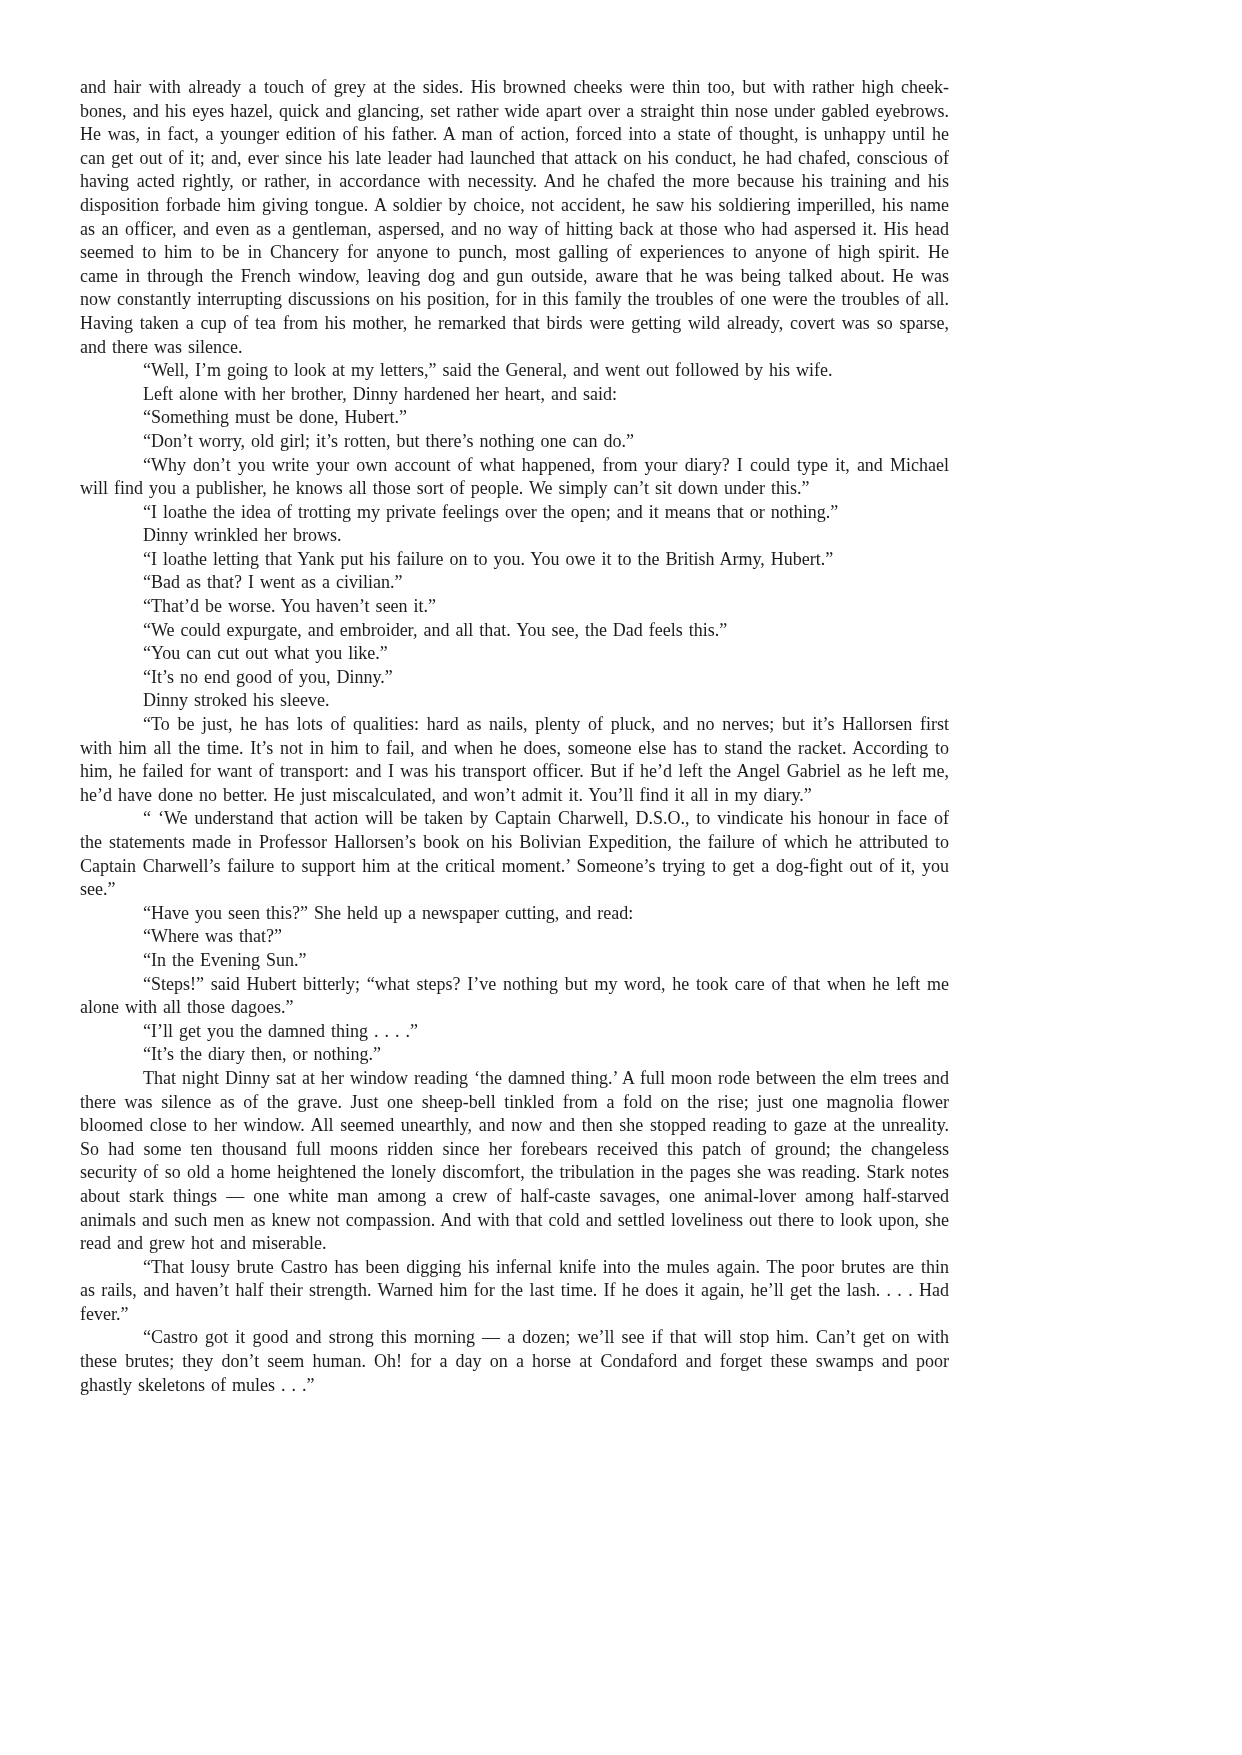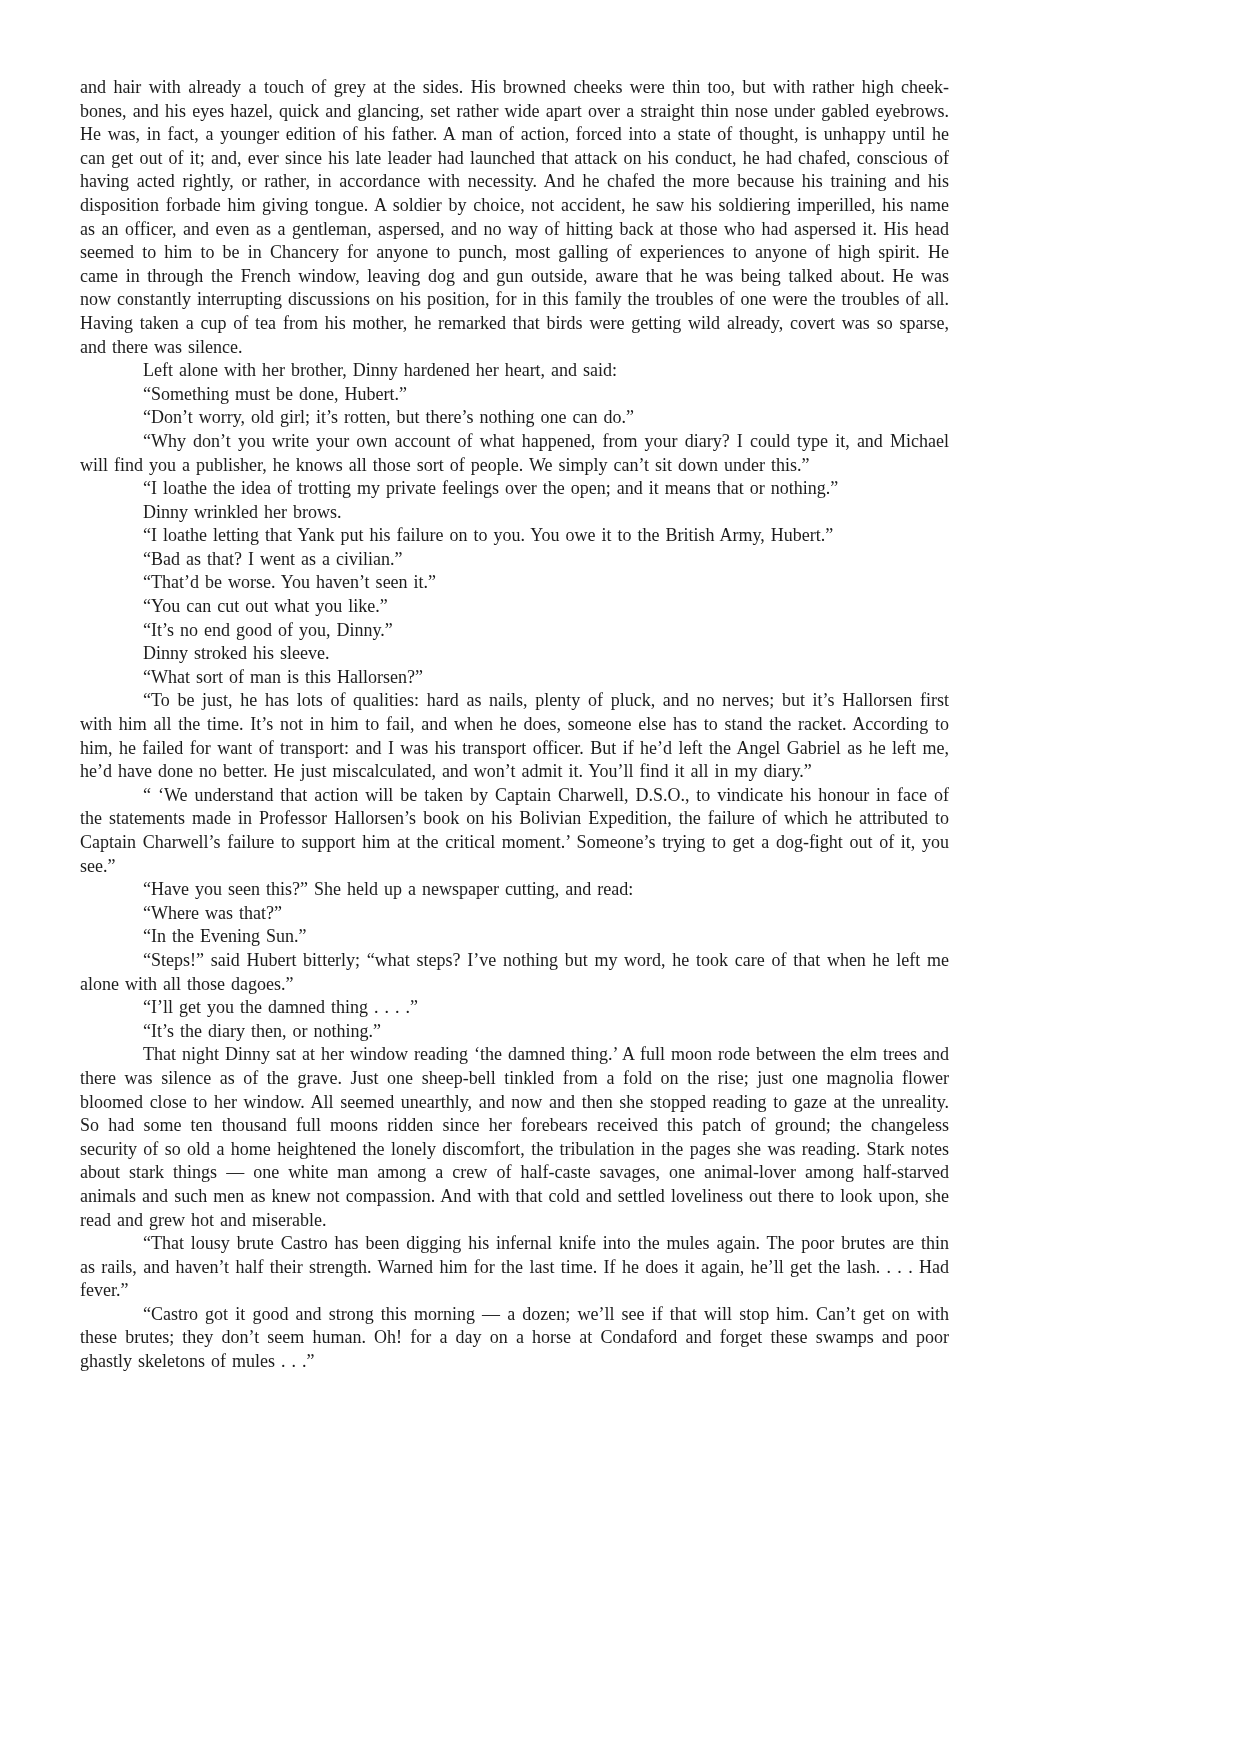--- a/index.html
+++ b/index.html
@@ -31,33 +31,34 @@
   .page-text p.indented {
     text-indent: 63px;
   }
 </style>
 </head>
 <body>
 
 <div class="page">
   <div class="page-text">
       <p>and hair with already a touch of grey at the sides. His browned cheeks were thin too, but with rather high cheek-bones, and his eyes hazel, quick and glancing, set rather wide apart over a straight thin nose under gabled eyebrows. He was, in fact, a younger edition of his father. A man of action, forced into a state of thought, is unhappy until he can get out of it; and, ever since his late leader had launched that attack on his conduct, he had chafed, conscious of having acted rightly, or rather, in accordance with necessity. And he chafed the more because his training and his disposition forbade him giving tongue. A soldier by choice, not accident, he saw his soldiering imperilled, his name as an officer, and even as a gentleman, aspersed, and no way of hitting back at those who had aspersed it. His head seemed to him to be in Chancery for anyone to punch, most galling of experiences to anyone of high spirit. He came in through the French window, leaving dog and gun outside, aware that he was being talked about. He was now constantly interrupting discussions on his position, for in this family the troubles of one were the troubles of all. Having taken a cup of tea from his mother, he remarked that birds were getting wild already, covert was so sparse, and there was silence.</p>
+      <p class="indented">“Well, I’m going to look at my letters,” said the General, and went out followed by his wife.</p>
       <p class="indented">Left alone with her brother, Dinny hardened her heart, and said:</p>
       <p class="indented">“Something must be done, Hubert.”</p>
       <p class="indented">“Don’t worry, old girl; it’s rotten, but there’s nothing one can do.”</p>
       <p class="indented">“Why don’t you write your own account of what happened, from your diary? I could type it, and Michael will find you a publisher, he knows all those sort of people. We simply can’t sit down under this.”</p>
       <p class="indented">“I loathe the idea of trotting my private feelings over the open; and it means that or nothing.”</p>
       <p class="indented">Dinny wrinkled her brows.</p>
       <p class="indented">“I loathe letting that Yank put his failure on to you. You owe it to the British Army, Hubert.”</p>
       <p class="indented">“Bad as that? I went as a civilian.”</p>
       <p class="indented">“That’d be worse. You haven’t seen it.”</p>
+      <p class="indented">“We could expurgate, and embroider, and all that. You see, the Dad feels this.”</p>
       <p class="indented">“You can cut out what you like.”</p>
       <p class="indented">“It’s no end good of you, Dinny.”</p>
       <p class="indented">Dinny stroked his sleeve.</p>
-      <p class="indented">“What sort of man is this Hallorsen?”</p>
       <p class="indented">“To be just, he has lots of qualities: hard as nails, plenty of pluck, and no nerves; but it’s Hallorsen first with him all the time. It’s not in him to fail, and when he does, someone else has to stand the racket. According to him, he failed for want of transport: and I was his transport officer. But if he’d left the Angel Gabriel as he left me, he’d have done no better. He just miscalculated, and won’t admit it. You’ll find it all in my diary.”</p>
       <p class="indented">“ ‘We understand that action will be taken by Captain Charwell, D.S.O., to vindicate his honour in face of the statements made in Professor Hallorsen’s book on his Bolivian Expedition, the failure of which he attributed to Captain Charwell’s failure to support him at the critical moment.’ Someone’s trying to get a dog-fight out of it, you see.”</p>
       <p class="indented">“Have you seen this?” She held up a newspaper cutting, and read:</p>
       <p class="indented">“Where was that?”</p>
       <p class="indented">“In the Evening Sun.”</p>
       <p class="indented">“Steps!” said Hubert bitterly; “what steps? I’ve nothing but my word, he took care of that when he left me alone with all those dagoes.”</p>
       <p class="indented">“I’ll get you the damned thing . . . .”</p>
       <p class="indented">“It’s the diary then, or nothing.”</p>
       <p class="indented">That night Dinny sat at her window reading ‘the damned thing.’ A full moon rode between the elm trees and there was silence as of the grave. Just one sheep-bell tinkled from a fold on the rise; just one magnolia flower bloomed close to her window. All seemed unearthly, and now and then she stopped reading to gaze at the unreality. So had some ten thousand full moons ridden since her forebears received this patch of ground; the changeless security of so old a home heightened the lonely discomfort, the tribulation in the pages she was reading. Stark notes about stark things — one white man among a crew of half-caste savages, one animal-lover among half-starved animals and such men as knew not compassion. And with that cold and settled loveliness out there to look upon, she read and grew hot and miserable.</p>
       <p class="indented">“That lousy brute Castro has been digging his infernal knife into the mules again. The poor brutes are thin as rails, and haven’t half their strength. Warned him for the last time. If he does it again, he’ll get the lash. . . . Had fever.”</p>

